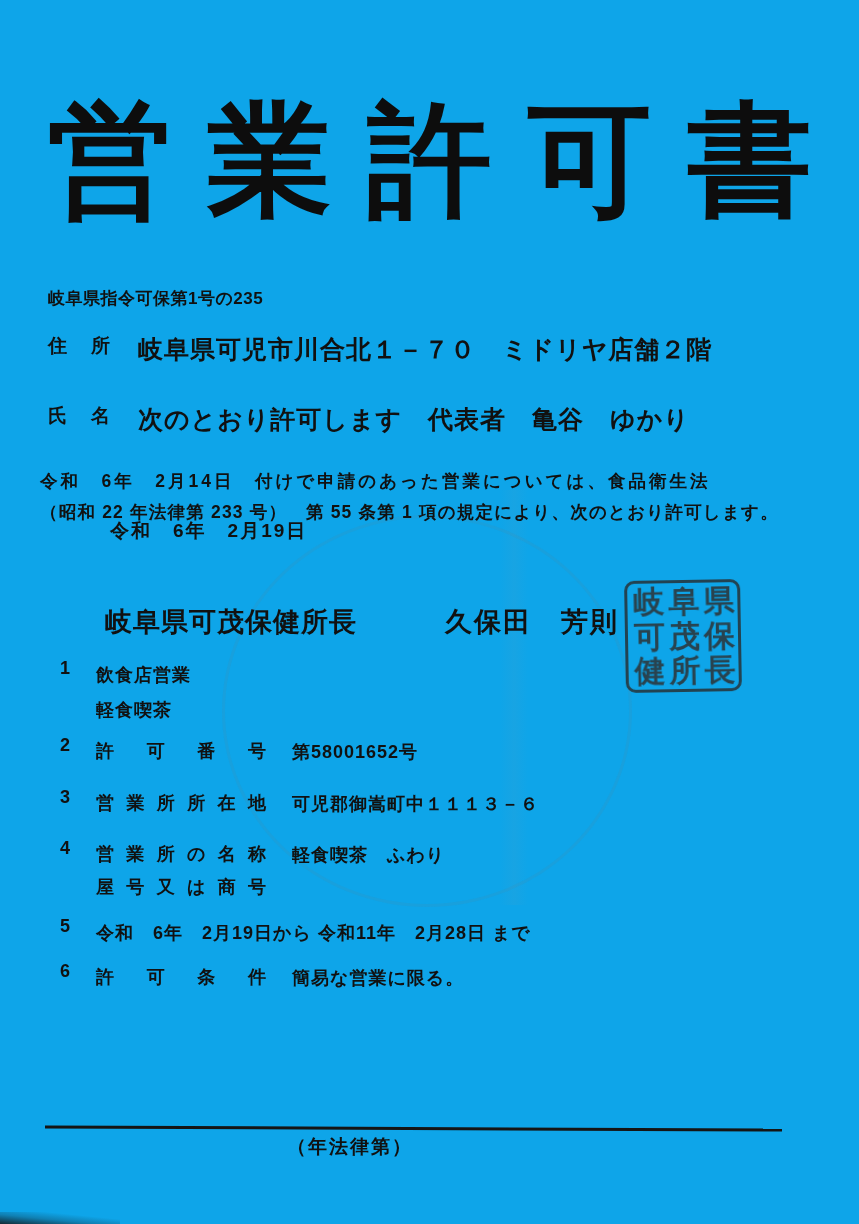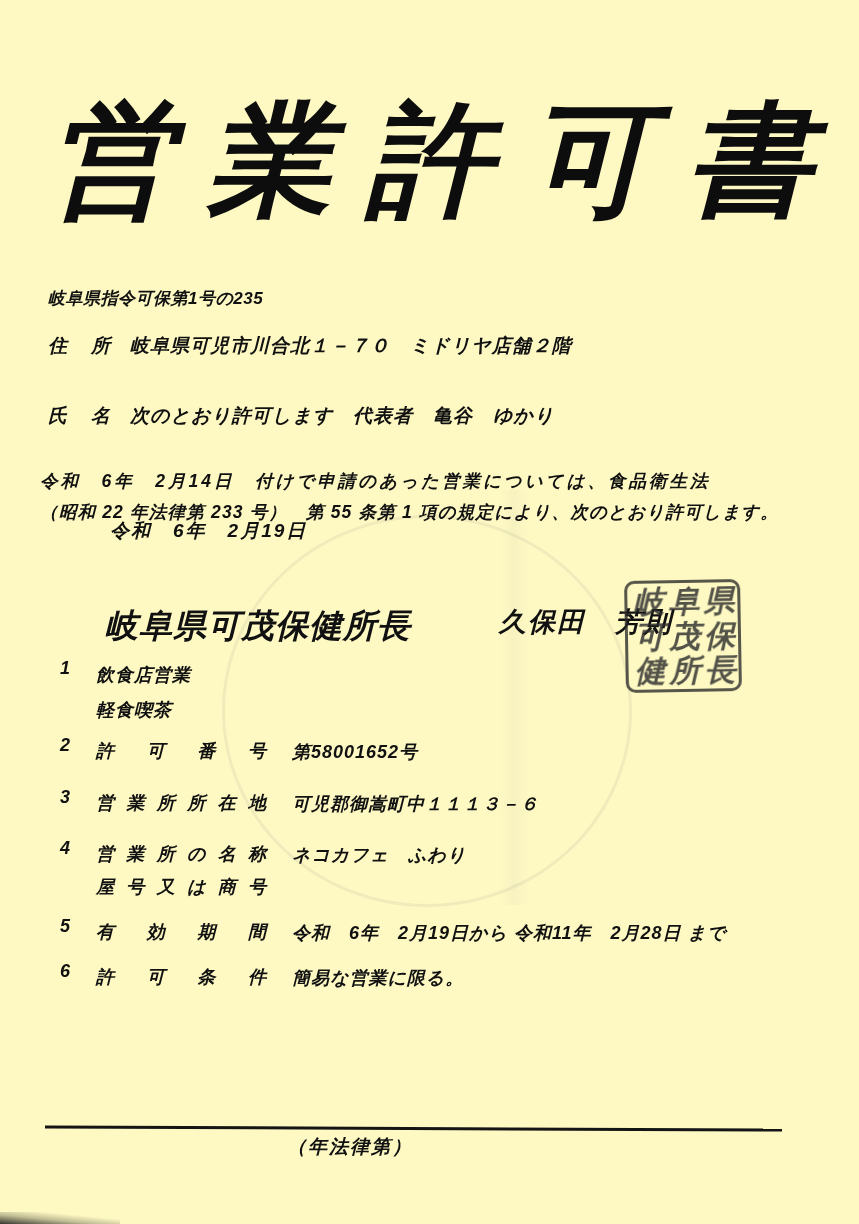--- a/index.html
+++ b/index.html
@@ -2,25 +2,24 @@
 <html><head>
 <meta charset="utf-8">
 <style>
   * { margin: 0; padding: 0; box-sizing: border-box; }
   html, body { background: #e8e8e8; }
   .page {
     position: relative;
     width: 859px;
     height: 1224px;
     margin: 0 auto;
-    background: #fef9c3;
+    background: #0ea5e9;
     overflow: hidden;
     font-family: "Liberation Sans", sans-serif;
     color: #111;
-    font-style: italic;
   }
   
   .watermark-ring {
     position: absolute;
     left: 222px; top: 515px;
     width: 410px; height: 392px;
     border: 3px solid rgba(120,120,120,0.10);
     border-radius: 50%;
   }
   .watermark-streak {
@@ -56,22 +55,22 @@
     letter-spacing: 0.5px;
   }
   .field-row { position: absolute; left: 48px; display: flex; }
   .field-row .flabel {
     display: inline-block;
     width: 62px;
     font-size: 19px; font-weight: bold;
     text-align: justify; text-align-last: justify;
   }
   .field-row .fvalue {
-    margin-left: 20px;
-    font-size: 19px; font-weight: bold;
+    margin-left: 28px;
+    font-size: 25px; font-weight: bold;
     letter-spacing: 1px;
     white-space: nowrap;
   }
   .addr-row { top: 333px; }
   .name-row { top: 403px; }
   .body-par {
     position: absolute;
     left: 40px; top: 466px;
     width: 795px;
     font-size: 17.5px; font-weight: bold;
@@ -85,21 +84,21 @@
     font-size: 19px; font-weight: bold;
     letter-spacing: 2px;
   }
   .issuer-row {
     position: absolute;
     left: 105px; top: 604px;
     width: 600px;
     display: flex;
     white-space: nowrap;
   }
-  .issuer-title { font-size: 33px; font-weight: bold; letter-spacing: 1px; }
+  .issuer-title { font-size: 27px; font-weight: bold; letter-spacing: 1px; }
   .issuer-name { font-size: 27px; font-weight: bold; margin-left: 88px; letter-spacing: 2px; }
   .seal {
     position: absolute;
     left: 625px; top: 580px;
     width: 116px; height: 112px;
     border: 3px solid rgba(40,40,40,0.78);
     border-radius: 10px;
     padding: 3px 6px;
     transform: rotate(-1deg);
     display: flex; flex-direction: column; justify-content: space-between;
@@ -216,28 +215,25 @@
       </span>
     <span class="item-value">可児郡御嵩町中１１１３－６</span>
   </div>
 
   <div class="item-row" style="top:838px;">
     <span class="item-no">4</span>
     <span class="item-label-block">
       <span class="item-label">営 業 所 の 名 称</span>
       <span class="item-label">屋 号 又 は 商 号</span>
     </span>
-    <span class="item-value">ネコカフェ　ふわり</span>
+    <span class="item-value">軽食喫茶　ふわり</span>
   </div>
 
   <div class="item-row" style="top:916px;">
     <span class="item-no">5</span>
-    <span class="item-label-block">
-        <span class="item-label">有 効 期 間</span>
-      </span>
     <span class="item-value">令和　6年　2月19日から 令和11年　2月28日 まで</span>
   </div>
 
   <div class="item-row" style="top:961px;">
     <span class="item-no">6</span>
     <span class="item-label-block">
         <span class="item-label">許 可 条 件</span>
       </span>
     <span class="item-value">簡易な営業に限る。</span>
   </div>

